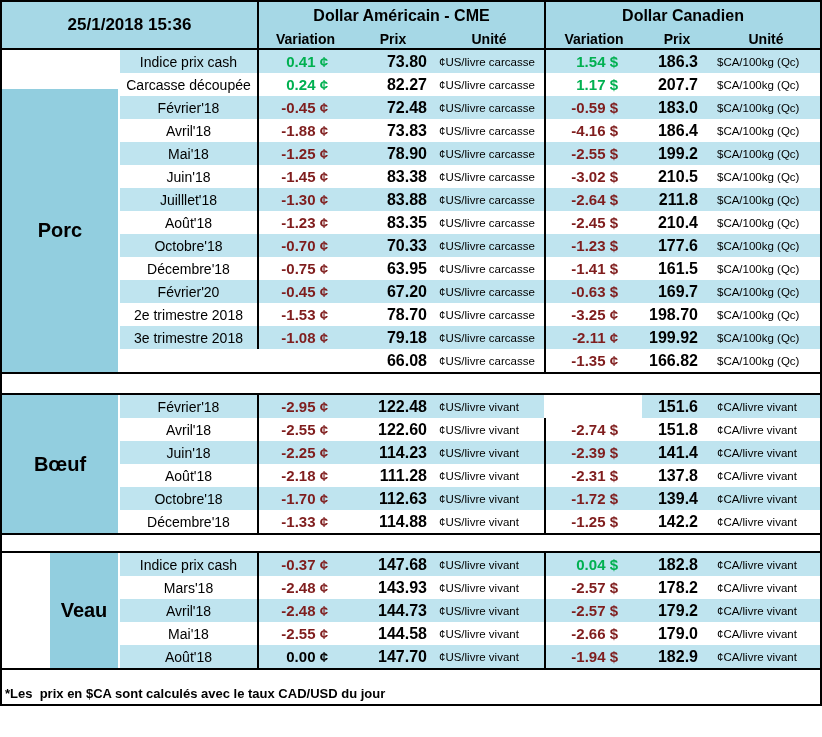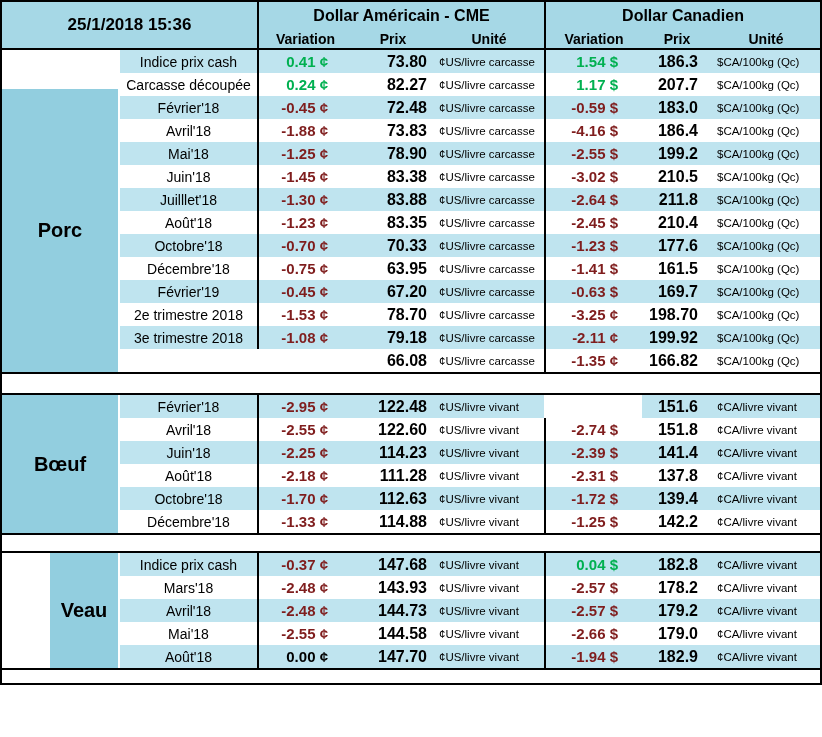--- a/index.html
+++ b/index.html
@@ -167,21 +167,21 @@
         <div class="cell c-var bl stripe neg" style="grid-area: 9 / 6;">-1.23 $</div>
         <div class="cell c-prix ca stripe" style="grid-area: 9 / 7;">177.6</div>
         <div class="cell c-unit stripe" style="grid-area: 9 / 8;">$CA/100kg (Qc)</div>
         <div class="cell c-label plain" style="grid-area: 10 / 2;">Décembre'18</div>
         <div class="cell c-var bl plain neg" style="grid-area: 10 / 3;">-0.75 ¢</div>
         <div class="cell c-prix plain" style="grid-area: 10 / 4;">63.95</div>
         <div class="cell c-unit plain" style="grid-area: 10 / 5;">¢US/livre carcasse</div>
         <div class="cell c-var bl plain neg" style="grid-area: 10 / 6;">-1.41 $</div>
         <div class="cell c-prix ca plain" style="grid-area: 10 / 7;">161.5</div>
         <div class="cell c-unit plain" style="grid-area: 10 / 8;">$CA/100kg (Qc)</div>
-        <div class="cell c-label stripe" style="grid-area: 11 / 2;">Février'19</div>
+        <div class="cell c-label stripe" style="grid-area: 11 / 2;">Février'20</div>
         <div class="cell c-var bl stripe neg" style="grid-area: 11 / 3;">-0.45 ¢</div>
         <div class="cell c-prix stripe" style="grid-area: 11 / 4;">67.20</div>
         <div class="cell c-unit stripe" style="grid-area: 11 / 5;">¢US/livre carcasse</div>
         <div class="cell c-var bl stripe neg" style="grid-area: 11 / 6;">-0.63 $</div>
         <div class="cell c-prix ca stripe" style="grid-area: 11 / 7;">169.7</div>
         <div class="cell c-unit stripe" style="grid-area: 11 / 8;">$CA/100kg (Qc)</div>
         <div class="cell c-label plain" style="grid-area: 12 / 2;">2e trimestre 2018</div>
         <div class="cell c-var bl plain neg" style="grid-area: 12 / 3;">-1.53 ¢</div>
         <div class="cell c-prix plain" style="grid-area: 12 / 4;">78.70</div>
         <div class="cell c-unit plain" style="grid-area: 12 / 5;">¢US/livre carcasse</div>
@@ -284,14 +284,15 @@
         <div class="cell c-prix stripe" style="grid-area: 5 / 4;">147.70</div>
         <div class="cell c-unit stripe" style="grid-area: 5 / 5;">¢US/livre vivant</div>
         <div class="cell c-var bl stripe neg" style="grid-area: 5 / 6;">-1.94 $</div>
         <div class="cell c-prix ca stripe" style="grid-area: 5 / 7;">182.9</div>
         <div class="cell c-unit stripe" style="grid-area: 5 / 8;">¢CA/livre vivant</div>
       </div>
       <div class="gap g2"></div>
     </div>
 
 
+  <div class="footer">*Les  prix en $CA sont calculés avec le taux CAD/USD du jour</div>
 
 </div>
 
 </body></html>

